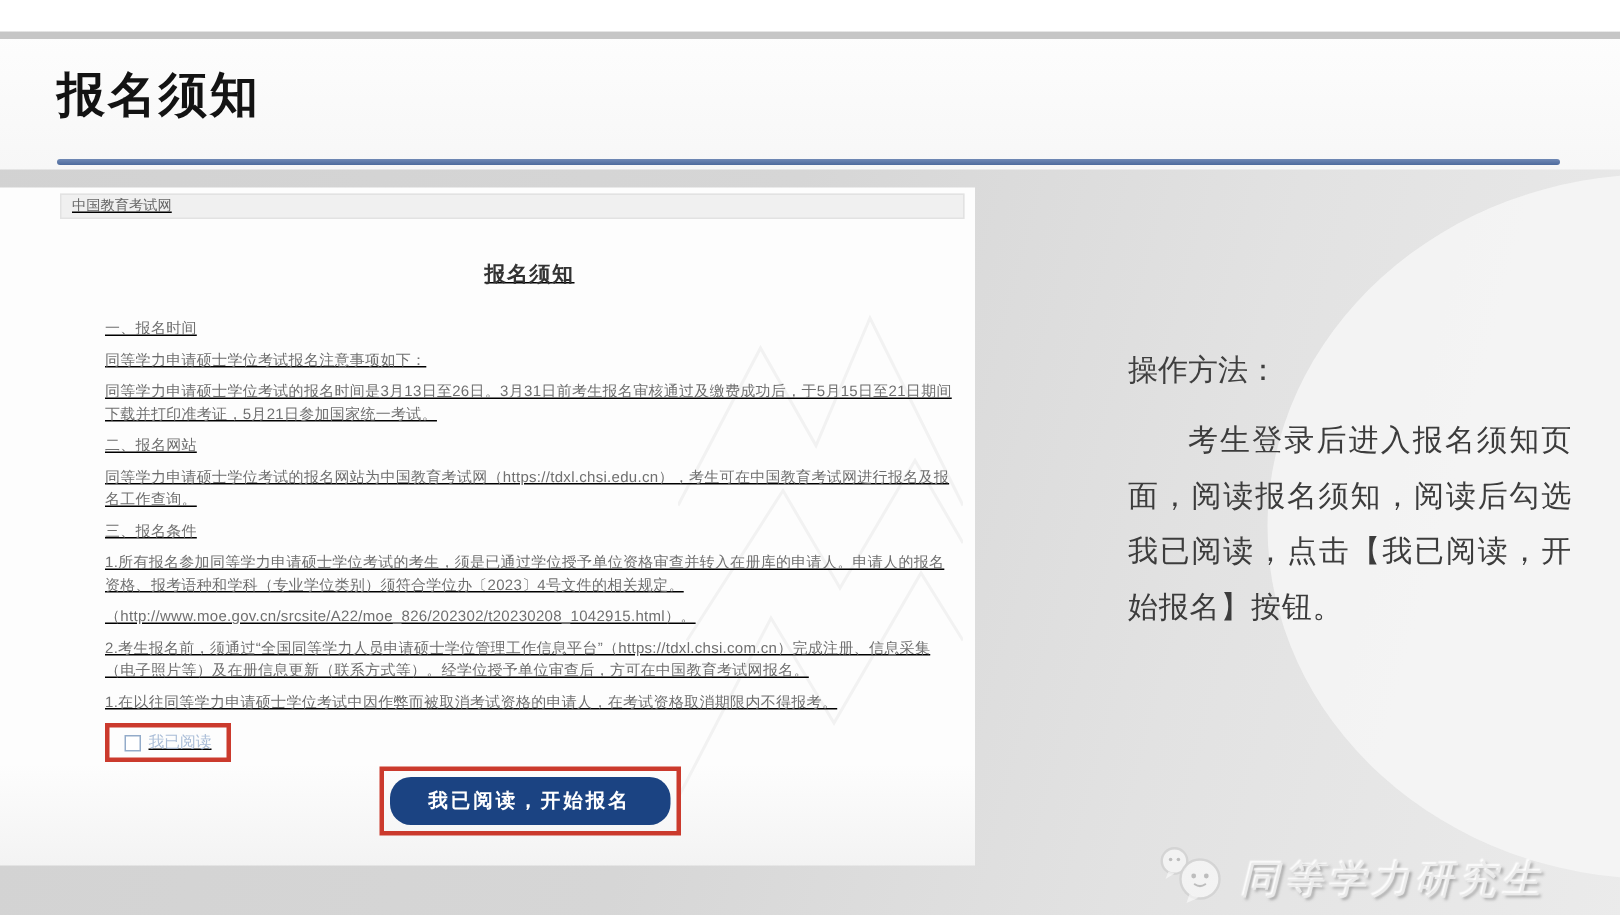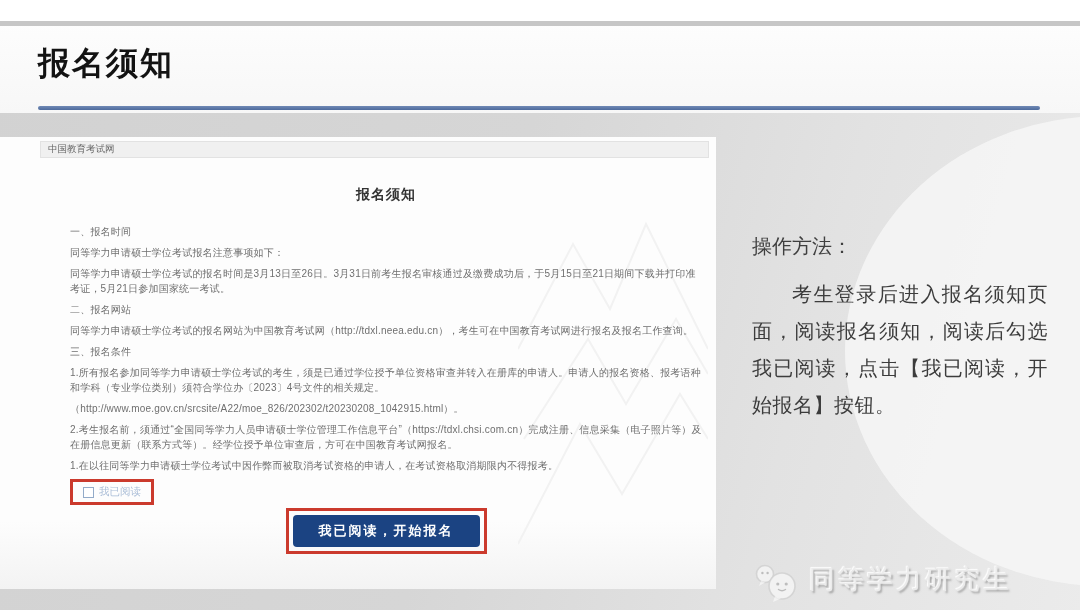--- a/index.html
+++ b/index.html
@@ -28,23 +28,24 @@
     position:absolute; left:845px; top:95px; width:520px; height:470px;
     border-radius:50%; background:rgba(246,246,246,0.85); z-index:1;
   }
   .bottom-band{
     position:absolute; bottom:0; left:0; width:100%; height:13px;
     background:#e9e9e9; border-top:1px solid #f3f3f3; z-index:2;
   }
 
   
   .browser-panel{
-    position:absolute; left:0; top:116px; width:716px; height:452px;
+    position:absolute; left:0; top:104px; width:650px; height:452px;
     background:linear-gradient(180deg,#fdfdfd 0%,#fdfdfd 85%,#f3f3f3 100%);
     z-index:3;
+    text-decoration:underline;
   }
   .site-bar{
     margin:4px 7px 0 40px; height:17px; background:#f0f0f0;
     border:1px solid #e2e2e2; display:flex; align-items:center;
     padding-left:7px; font-size:9.5px; color:#666;
   }
   .panel-header{
     margin-left:40px; margin-right:7px; height:40px;
     border-bottom:1px solid #ebebeb; display:flex; align-items:center;
     justify-content:space-between; background:#fdfdfd;
@@ -71,38 +72,38 @@
   }
   .checkbox{
     width:11px; height:11px; border:1.5px solid #93abc9; background:#fff;
     display:inline-block; cursor:pointer;
   }
   .agree-label{ font-size:10.5px; color:#aabdd7; cursor:pointer; }
   .button-row{ display:flex; justify-content:center; margin-top:3px; }
   .button-outline{ padding:4px; }
   .start-button{
     background:#1b4382; color:#fff; font-size:13px; font-weight:700;
-    border:none; padding:7px 26px; letter-spacing:2px; border-radius:4px;
+    border:none; padding:7px 26px; letter-spacing:2px; border-radius:14px;
     cursor:pointer; font-family:inherit;
   }
 
   
   .instructions{
     position:absolute; left:752px; top:212px; width:296px; z-index:4;
   }
   .instructions-heading{ font-size:20px; color:#3f3f3f; margin-bottom:16px; }
   .instructions-body{
     font-size:20px; color:#3c3c3c; line-height:37px; text-indent:2em;
     letter-spacing:0.5px; text-align:justify;
   }
 
   
   .watermark{
-    position:absolute; left:753px; top:541px; display:flex; align-items:flex-start;
-    gap:10px; z-index:4;
+    position:absolute; left:771px; top:541px; display:flex; align-items:flex-end;
+    gap:10px; z-index:4;font-style:italic;
   }
   .watermark-label{
     font-size:26px; color:rgba(235,235,235,0.95); letter-spacing:3px;
     text-shadow:-1px -1px 1px rgba(255,255,255,0.95), 1.5px 1.5px 2px rgba(140,140,140,0.75);
   }
 </style>
 </head>
 <body>
 
 <div class="slide">
@@ -129,21 +130,21 @@
 
 
     <div class="panel-content">
       <div class="notice-heading">报名须知</div>
 
       <div class="paras">
           <p>一、报名时间</p>
           <p>同等学力申请硕士学位考试报名注意事项如下：</p>
           <p>同等学力申请硕士学位考试的报名时间是3月13日至26日。3月31日前考生报名审核通过及缴费成功后，于5月15日至21日期间下载并打印准考证，5月21日参加国家统一考试。</p>
           <p>二、报名网站</p>
-          <p>同等学力申请硕士学位考试的报名网站为中国教育考试网（http://tdxl.neea.edu.cn），考生可在中国教育考试网进行报名及报名工作查询。</p>
+          <p>同等学力申请硕士学位考试的报名网站为中国教育考试网（https://tdxl.chsi.edu.cn），考生可在中国教育考试网进行报名及报名工作查询。</p>
           <p>三、报名条件</p>
           <p>1.所有报名参加同等学力申请硕士学位考试的考生，须是已通过学位授予单位资格审查并转入在册库的申请人。申请人的报名资格、报考语种和学科（专业学位类别）须符合学位办〔2023〕4号文件的相关规定。</p>
           <p>（http://www.moe.gov.cn/srcsite/A22/moe_826/202302/t20230208_1042915.html）。</p>
           <p>2.考生报名前，须通过“全国同等学力人员申请硕士学位管理工作信息平台”（https://tdxl.chsi.com.cn）完成注册、信息采集（电子照片等）及在册信息更新（联系方式等）。经学位授予单位审查后，方可在中国教育考试网报名。</p>
           <p>1.在以往同等学力申请硕士学位考试中因作弊而被取消考试资格的申请人，在考试资格取消期限内不得报考。</p>
         </div>
 
       <div class="agree-row">
         <div class="highlight-box">
           <div class="agree-inner">

